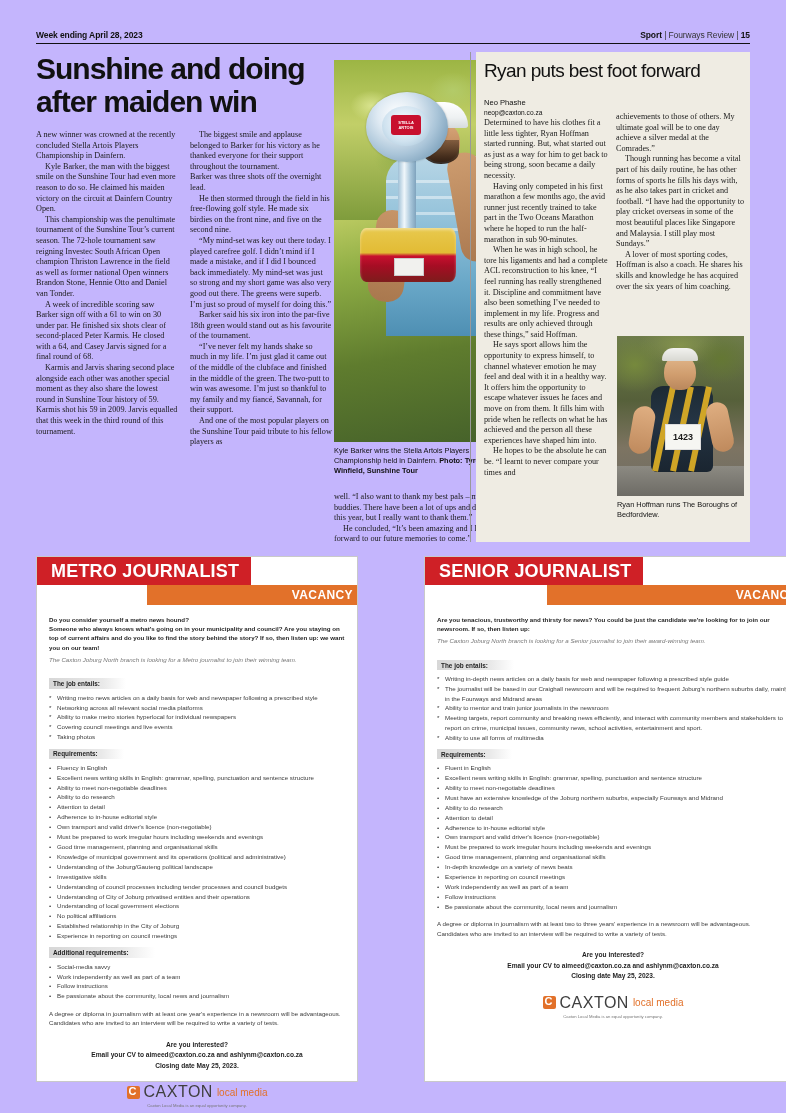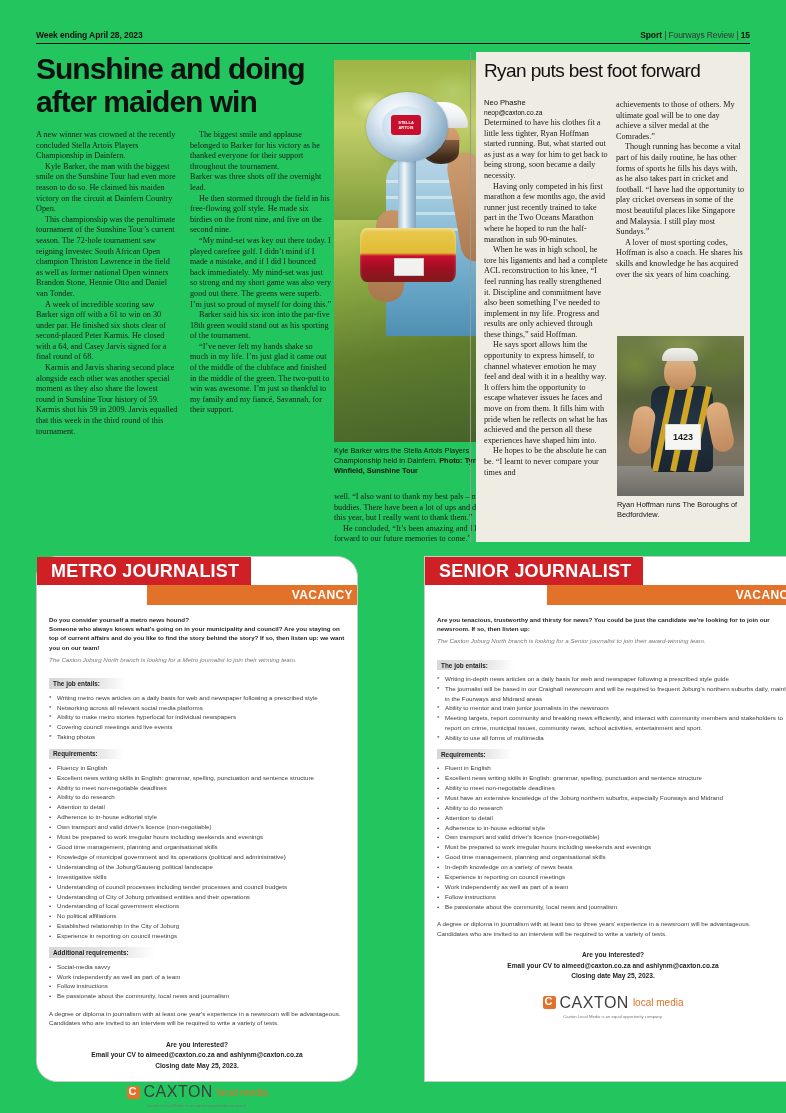--- a/index.html
+++ b/index.html
@@ -6,21 +6,21 @@
     margin: 0; padding: 0;
     background: #b0b0b0;
   }
   body {
     font-family: "Liberation Serif", serif;
   }
   .page {
     position: relative;
     width: 786px;
     height: 1113px;
-    background: #22c55e;
+    background: #c4b5fd;
     overflow: hidden;
     box-sizing: border-box;
   }
 
   
   .masthead {
     position: absolute;
     left: 36px; top: 30px; width: 714px;
     display: flex; justify-content: space-between; align-items: flex-end;
     font-family: "Liberation Sans", sans-serif;
@@ -194,21 +194,21 @@
     color: #111;
     margin: 0 0 8px 0;
   }
   .side-byline {
     font-family: "Liberation Sans", sans-serif;
     font-size: 7.6px; line-height: 10px; color: #111;
     margin-bottom: 9px;
   }
   .side-byline .mail { font-size: 6.6px; }
   .side-col-left { position:absolute; left: 484px; top: 118px; width: 124px; }
-  .side-col-right { position:absolute; left: 616px; top: 100px; width: 128px; }
+  .side-col-right { position:absolute; left: 616px; top: 112px; width: 128px; }
 
   
   .runner-photo {
     position:absolute; left: 617px; top: 336px; width: 127px; height: 160px;
     overflow:hidden;
     background: linear-gradient(180deg,#6e7c4a 0%, #56603a 40%, #7d7462 70%, #6c6b63 100%);
   }
   .runner-photo .bg-trees{
     position:absolute; inset:0;
     background:
@@ -260,21 +260,21 @@
     font-size: 7.4px; line-height: 10px; color:#111;
   }
 
   
   .ad {
     position: absolute;
     background: #fff;
     box-sizing: border-box;
     border: 0.8px solid #c9c9c9;
   }
-  .ad-left  { left: 36px;  top: 556px; width: 322px; height: 526px; border-radius: 21px; }
+  .ad-left  { left: 36px;  top: 556px; width: 322px; height: 526px; }
   .ad-right { left: 424px; top: 556px; width: 378px; height: 526px; }
 
   .ad-titlebar {
     position: relative;
     height: 28px;
     display: flex; align-items: center;
   }
   .ad-titlebar .redbar {
     height: 28px;
     background: #cf2026;
@@ -379,22 +379,23 @@
           <p>Kyle Barker, the man with the biggest smile on the Sunshine Tour had even more reason to do so. He claimed his maiden victory on the circuit at Dainfern Country Open.</p>
           <p>This championship was the penultimate tournament of the Sunshine Tour’s current season. The 72-hole tournament saw reigning Investec South African Open champion Thriston Lawrence in the field as well as former national Open winners Brandon Stone, Hennie Otto and Daniel van Tonder.</p>
           <p>A week of incredible scoring saw Barker sign off with a 61 to win on 30 under par. He finished six shots clear of second-placed Peter Karmis. He closed with a 64, and Casey Jarvis signed for a final round of 68.</p>
           <p>Karmis and Jarvis sharing second place alongside each other was another special moment as they also share the lowest round in Sunshine Tour history of 59. Karmis shot his 59 in 2009. Jarvis equalled that this week in the third round of this tournament.</p>
           <p>The biggest smile and applause belonged to Barker for his victory as he thanked everyone for their support throughout the tournament.</p>
         </div>
       <div class="bodytext" id="lead-col2">
           <p class="first">Barker was three shots off the overnight lead.</p>
           <p>He then stormed through the field in his free-flowing golf style. He made six birdies on the front nine, and five on the second nine.</p>
           <p>“My mind-set was key out there today. I played carefree golf. I didn’t mind if I made a mistake, and if I did I bounced back immediately. My mind-set was just so strong and my short game was also very good out there. The greens were superb. I’m just so proud of myself for doing this.”</p>
-          <p>Barker said his six iron into the par-five 18th green would stand out as his sporting of the tournament.</p>
+          <p>Barker said his six iron into the par-five 18th green would stand out as his favourite of the tournament.</p>
           <p>“I’ve never felt my hands shake so much in my life. I’m just glad it came out of the middle of the clubface and finished in the middle of the green. The two-putt to win was awesome. I’m just so thankful to my family and my fiancé, Savannah, for their support.</p>
+          <p>And one of the most popular players on the Sunshine Tour paid tribute to his fellow players as</p>
         </div>
     </div>
 
     <div class="golf-photo">
       <div class="sky"></div>
       <div class="blur-dots"></div>
       <div class="golfer-shirt">
         <div class="stripe" style="top:24px"></div>
         <div class="stripe" style="top:40px"></div>
         <div class="stripe" style="top:56px"></div>

